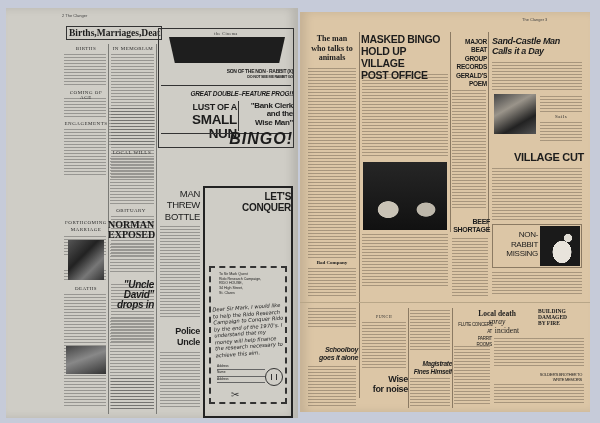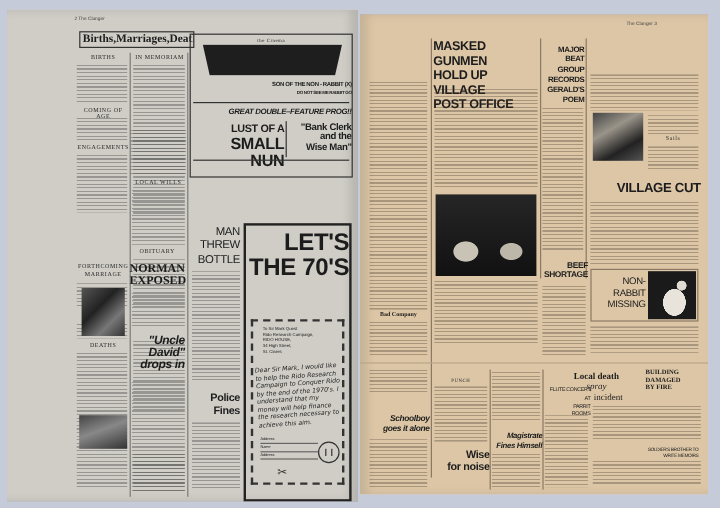--- a/index.html
+++ b/index.html
@@ -159,38 +159,39 @@
     <div class="abs sans-head" style="left:0;top:62px;width:134px;font-size:6.5px;font-style:italic;">GREAT DOUBLE–FEATURE PROG!!</div>
     <div class="abs sans-head" style="left:4px;top:74px;width:74px;font-size:9px;">LUST OF A</div>
     <div class="abs sans-head" style="left:2px;top:84px;width:76px;font-size:13.5px;">SMALL NUN</div>
     <div class="rule-v" style="left:79px;top:72px;height:30px;background:#333;"></div>
     <div class="abs sans-head" style="left:80px;top:73px;width:54px;font-size:8px;line-height:1.05;">
       <div>"Bank Clerk</div>
       <div>and the</div>
       <div>Wise Man"</div>
     </div>
     <div class="rule-h" style="left:2px;top:104px;width:130px;background:#333;"></div>
+    <div class="abs sans-head" style="left:0;top:102px;width:134px;font-size:16px;font-style:italic;letter-spacing:1px;">BINGO!</div>
   </div>
 
   <div class="abs sans-head" style="left:152px;top:180px;width:42px;font-size:9.5px;line-height:1.2;font-weight:normal;">
     <div>MAN</div>
     <div>THREW</div>
     <div>BOTTLE</div>
   </div>
   <div class="greytext" style="left:154px;top:218px;width:40px;height:92px;"></div>
   <div class="abs sans-head" style="left:152px;top:318px;width:42px;font-size:9px;line-height:1.2;">
     <div>Police</div>
-    <div>Fines</div>
+    <div>Uncle</div>
   </div>
   <div class="greytext" style="left:154px;top:344px;width:40px;height:56px;"></div>
 
   <div class="abs lets-box">
-    <div class="abs sans-head" style="left:0;top:4px;width:86px;font-size:20px;line-height:1.05;">
+    <div class="abs sans-head" style="left:0;top:4px;width:86px;font-size:10px;line-height:1.05;">
       <div>LET'S</div>
-      <div>THE 70'S</div>
+      <div>CONQUER</div>
     </div>
     <div class="abs coupon">
       <div class="abs" style="left:8px;top:4px;width:66px;font-size:3.6px;line-height:1.3;font-family:'Liberation Sans',sans-serif;">
         <div>To Sir Mark Quest</div>
         <div>Rido Research Campaign,</div>
         <div>RIDO HOUSE,</div>
         <div>34 High Street,</div>
         <div>St. Clares</div>
       </div>
       <div class="abs handwrite" style="left:3px;top:36px;width:70px;">Dear Sir Mark, I would like to help the Rido Research Campaign to Conquer Rido by the end of the 1970's. I understand that my money will help finance the research necessary to achieve this aim.</div>
@@ -203,48 +204,57 @@
         <div style="position:absolute;left:5px;top:5px;width:6px;height:6px;border-left:1px solid #333;border-right:1px solid #333;"></div>
       </div>
       <div class="abs" style="left:20px;top:122px;font-size:10px;line-height:1;color:#333;">✂</div>
     </div>
   </div>
 </div>
 
 <div class="page right-page">
   <div class="folio" style="left:222px;top:5px;">The Clanger  3</div>
 
+  <div class="abs serif-head" style="left:6px;top:22px;width:52px;font-size:8px;line-height:1.2;">
+    <div>The man</div>
+    <div>who talks to</div>
+    <div>animals</div>
+  </div>
   <div class="greytext light" style="left:8px;top:56px;width:48px;height:190px;"></div>
   <div class="abs serif-head" style="left:10px;top:248px;width:44px;font-size:5px;">Bad Company</div>
   <div class="greytext light" style="left:8px;top:256px;width:48px;height:30px;"></div>
 
   <div class="rule-v" style="left:59px;top:20px;height:366px;background:#8b7a63;"></div>
 
   <div class="abs sans-head" style="left:61px;top:21px;width:88px;font-size:10.5px;line-height:1.15;text-align:left;">
-    <div>MASKED GUNMEN</div>
+    <div>MASKED BINGO</div>
     <div>HOLD UP VILLAGE</div>
     <div>POST OFFICE</div>
   </div>
   <div class="greytext light" style="left:62px;top:62px;width:86px;height:84px;"></div>
   <div class="photo" style="left:63px;top:150px;width:84px;height:68px;background:radial-gradient(ellipse at 30% 70%,#c9c3b6 0 12%,transparent 13%),radial-gradient(ellipse at 75% 70%,#bdb7aa 0 10%,transparent 11%),linear-gradient(180deg,#262626,#111);"></div>
   <div class="greytext light" style="left:62px;top:222px;width:86px;height:54px;"></div>
 
   <div class="rule-v" style="left:150px;top:20px;height:200px;background:#8b7a63;"></div>
 
   <div class="abs sans-head" style="left:149px;top:26px;width:38px;font-size:6.5px;line-height:1.3;">
     <div>MAJOR</div>
     <div>BEAT GROUP</div>
     <div>RECORDS</div>
     <div>GERALD'S</div>
     <div>POEM</div>
   </div>
   <div class="greytext light" style="left:152px;top:78px;width:34px;height:120px;"></div>
 
   <div class="rule-v" style="left:188px;top:20px;height:200px;background:#8b7a63;"></div>
 
+  <div class="abs sans-head" style="left:192px;top:24px;width:92px;font-size:9px;font-style:italic;line-height:1.15;text-align:left;">
+    <div>Sand-Castle Man</div>
+    <div>Calls it a Day</div>
+  </div>
   <div class="greytext light" style="left:192px;top:50px;width:90px;height:30px;"></div>
   <div class="photo" style="left:194px;top:82px;width:42px;height:40px;background:linear-gradient(150deg,#444 0%,#9a948a 35%,#222 70%,#555 100%);"></div>
   <div class="greytext light" style="left:240px;top:84px;width:42px;height:16px;"></div>
   <div class="small-cap abs" style="left:240px;top:102px;width:42px;">Sails</div>
   <div class="greytext light" style="left:240px;top:110px;width:42px;height:20px;"></div>
 
   <div class="abs sans-head" style="left:190px;top:140px;width:94px;font-size:11px;">VILLAGE CUT</div>
   <div class="greytext light" style="left:192px;top:156px;width:90px;height:52px;"></div>
 
   <div class="abs sans-head" style="left:150px;top:206px;width:40px;font-size:7px;line-height:1.1;">

